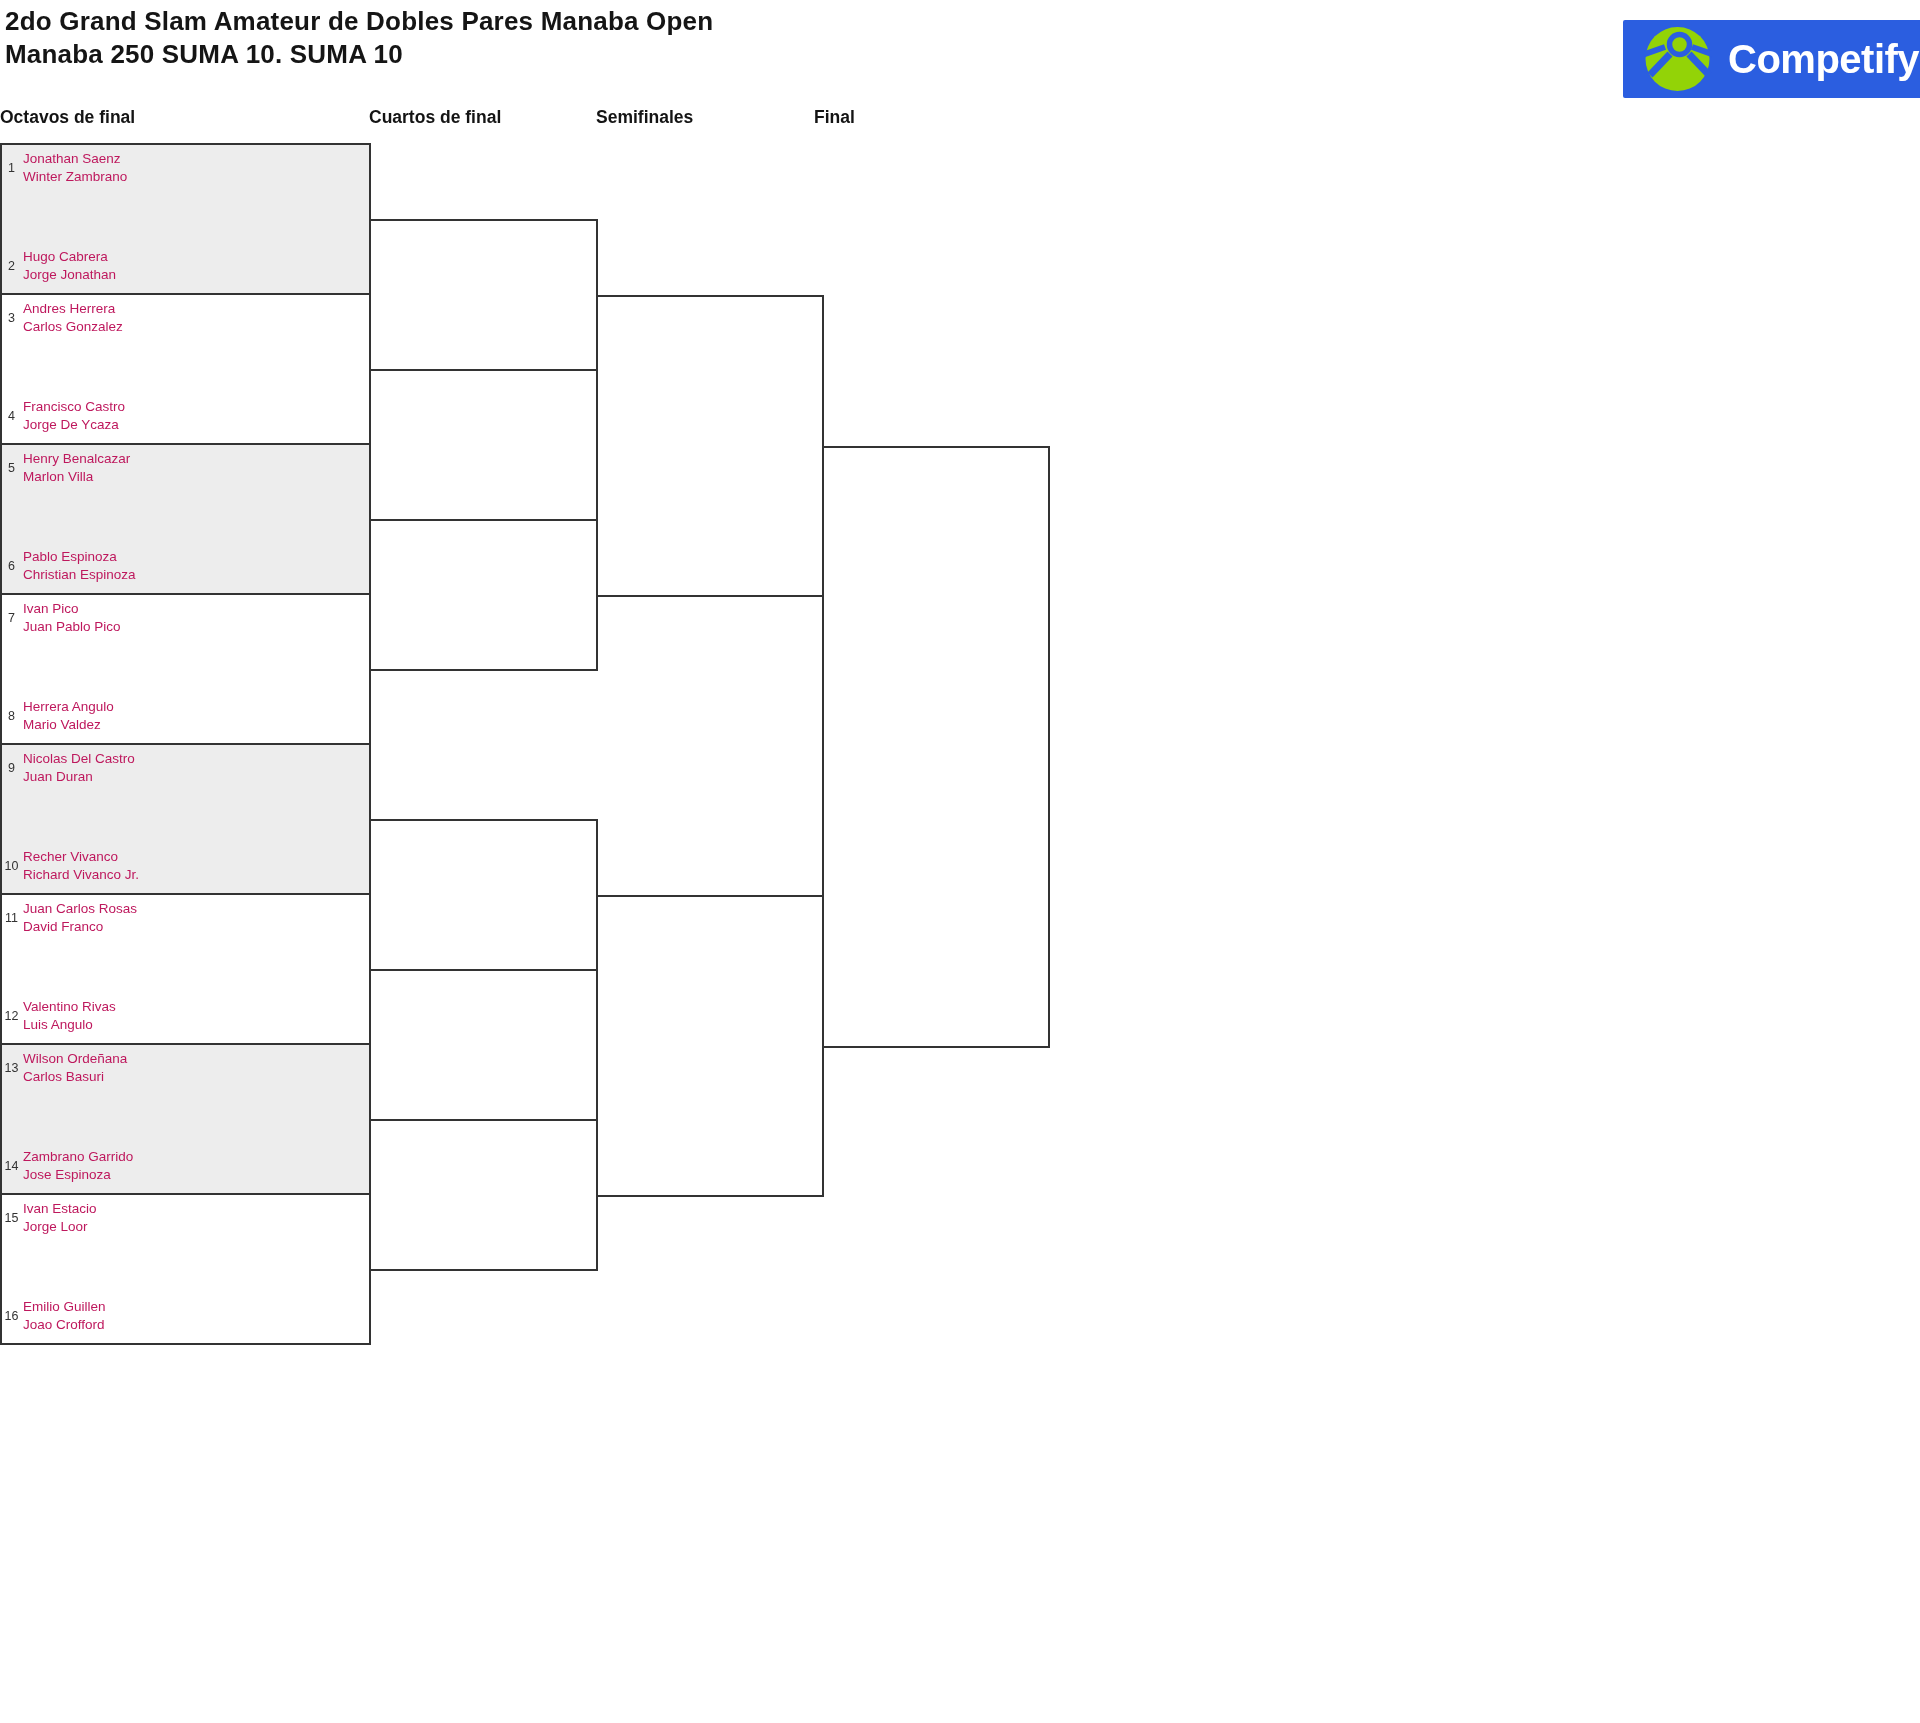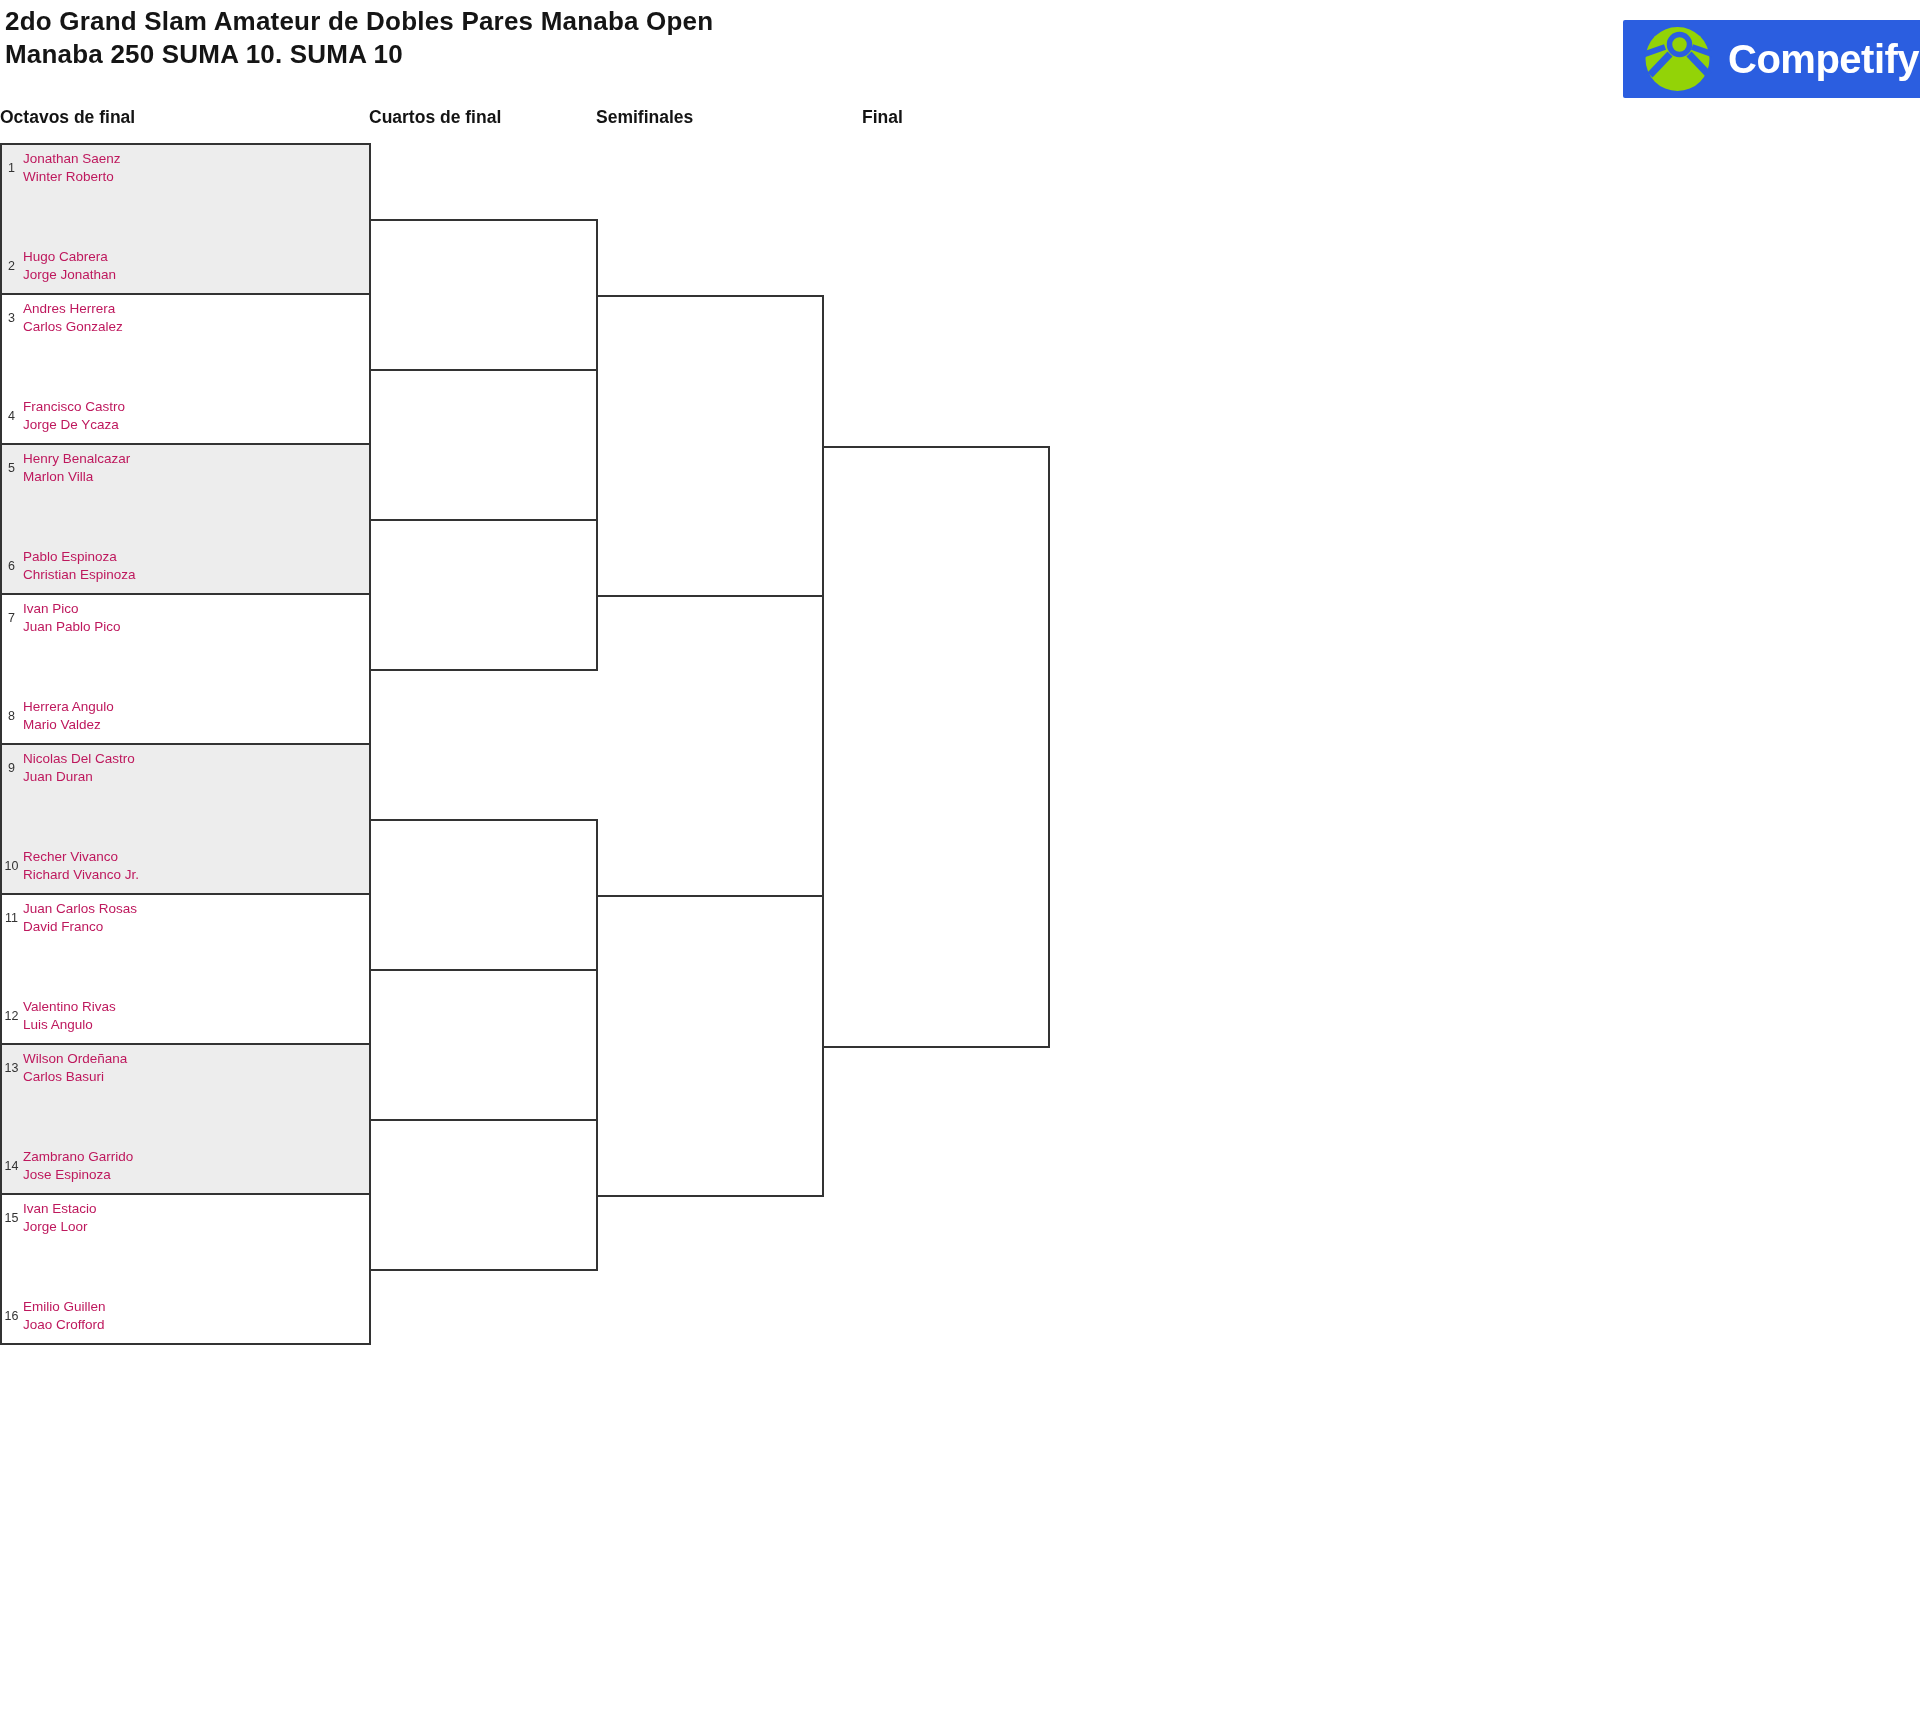--- a/index.html
+++ b/index.html
@@ -41,21 +41,21 @@
   
   .round-header {
     position: absolute; top: 106px; height: 22px;
     font-size: 17.5px; font-weight: 600; color: #141414;
     line-height: 22px;
     white-space: nowrap;
   }
   .rh-oct { left: 0;     width: 371px; }
   .rh-qf  { left: 369px; width: 229px; }
   .rh-sf  { left: 596px; width: 228px; }
-  .rh-f   { left: 862px; width: 228px; }
+  .rh-f   { left: 814px; width: 228px; }
 
   
   .match, .slot {
     position: absolute;
     border: 2px solid #333;
     box-sizing: border-box;
     background: #ffffff;
   }
   .match { left: 0; width: 371px; height: 152px; }
   .match.alt { background: #ededed; }
@@ -118,21 +118,21 @@
 <div class="round-header rh-oct">Octavos de final</div>
 <div class="round-header rh-qf">Cuartos de final</div>
 <div class="round-header rh-sf">Semifinales</div>
 <div class="round-header rh-f">Final</div>
 
 <div class="match m0 alt">
   <div class="team top">
     <span class="seed">1</span>
     <span class="names">
         <span class="pl">Jonathan Saenz</span>
-        <span class="pl">Winter Roberto</span>
+        <span class="pl">Winter Zambrano</span>
       </span>
   </div>
   <div class="team bottom">
     <span class="seed">2</span>
     <span class="names">
         <span class="pl">Hugo Cabrera</span>
         <span class="pl">Jorge Jonathan</span>
       </span>
   </div>
 </div>

